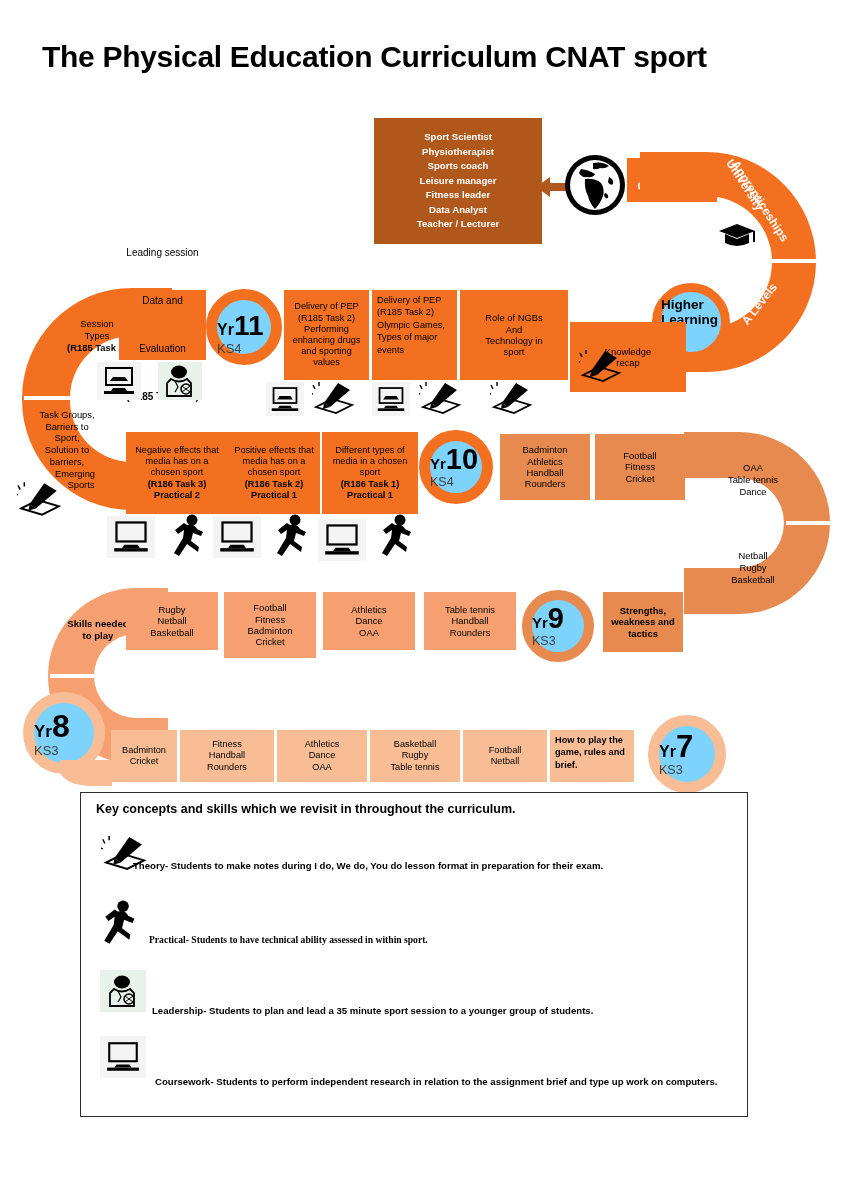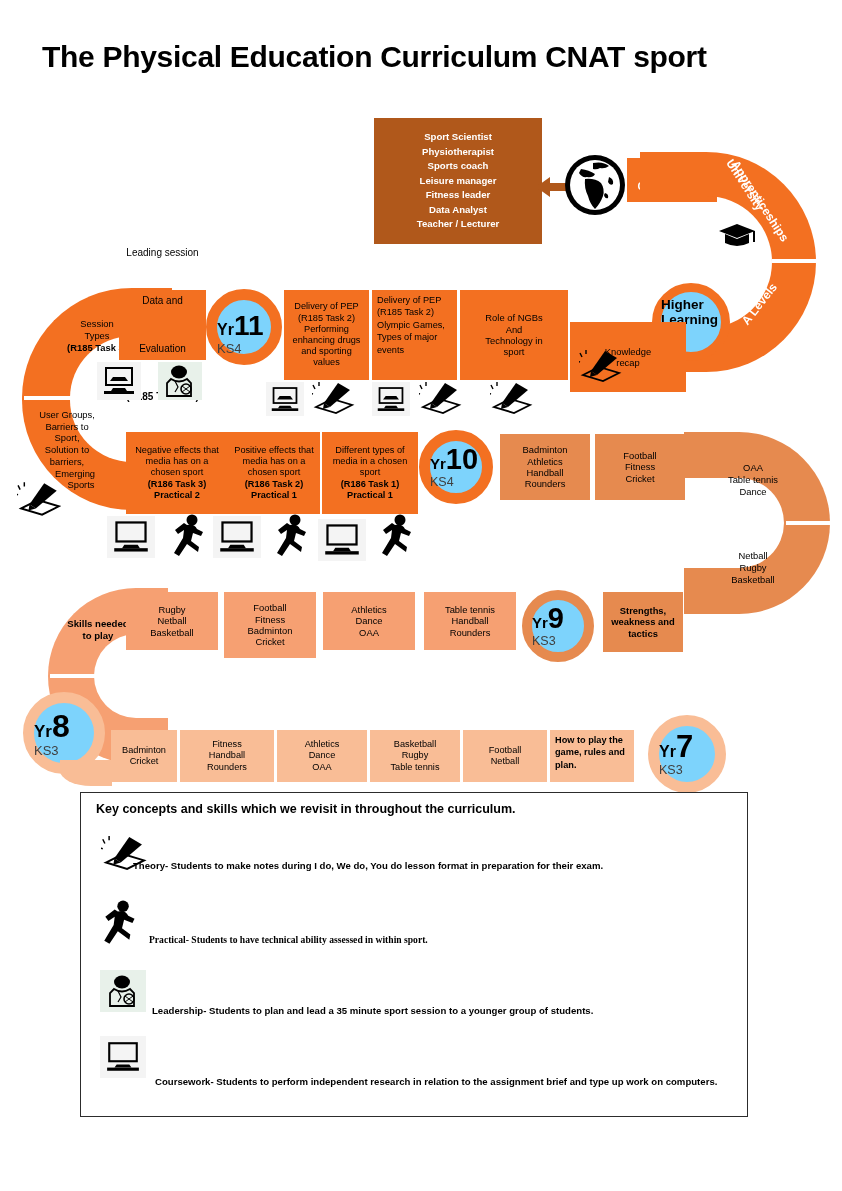--- a/index.html
+++ b/index.html
@@ -127,21 +127,21 @@
             border-radius:110px 0 0 110px/110px 0 0 110px;"></div>
 <div class="abs" style="left:24px;top:396px;width:48px;height:4px;background:#fff;"></div>
 
 <div class="arc-lbl" style="left:44px;top:300px;width:106px;height:72px;flex-direction:column;font-size:9.4px;">
   <div>Session</div>
   <div>Types</div>
   <div class="bold">(R185 Task 3)</div>
 </div>
 
 <div class="arc-lbl" style="left:12px;top:400px;width:110px;height:100px;flex-direction:column;font-size:9.4px;">
-  <div>User Groups,</div>
+  <div>Task Groups,</div>
   <div>Barriers to</div>
   <div>Sport,</div>
   <div>Solution to</div>
   <div>barriers,</div>
   <div style="margin-left:16px;">Emerging</div>
   <div style="margin-left:28px;">Sports</div>
 </div>
 
 <div class="abs c-or blk" style="left:119px;top:290px;width:87px;height:70px;flex-direction:column;font-size:10px;gap:36px;">
   <div>Leading session</div>
@@ -438,21 +438,21 @@
   <div>Table tennis</div>
 </div>
 <div class="abs c-xlt blk" style="left:463px;top:730px;width:84px;height:52px;flex-direction:column;font-size:9.2px;">
   <div>Football</div>
   <div>Netball</div>
 </div>
 <div class="abs c-xlt" style="left:550px;top:730px;width:84px;height:52px;font-size:9.2px;
             font-weight:bold;padding:4px 5px;line-height:1.35;">
   <div>How to play the</div>
   <div>game, rules and</div>
-  <div>plan.</div>
+  <div>brief.</div>
 </div>
 
 <div class="abs yr yr-lt" style="left:648px;top:715px;width:78px;height:78px;">
   <div class="top">
       <span class="lbl" style="font-size:16px;">Yr</span>
       <span class="num" style="font-size:31px;">7</span>
     </div>
   <div class="ks" style="font-size:12.5px;margin-top:2px;">KS3</div>
 </div>
 

